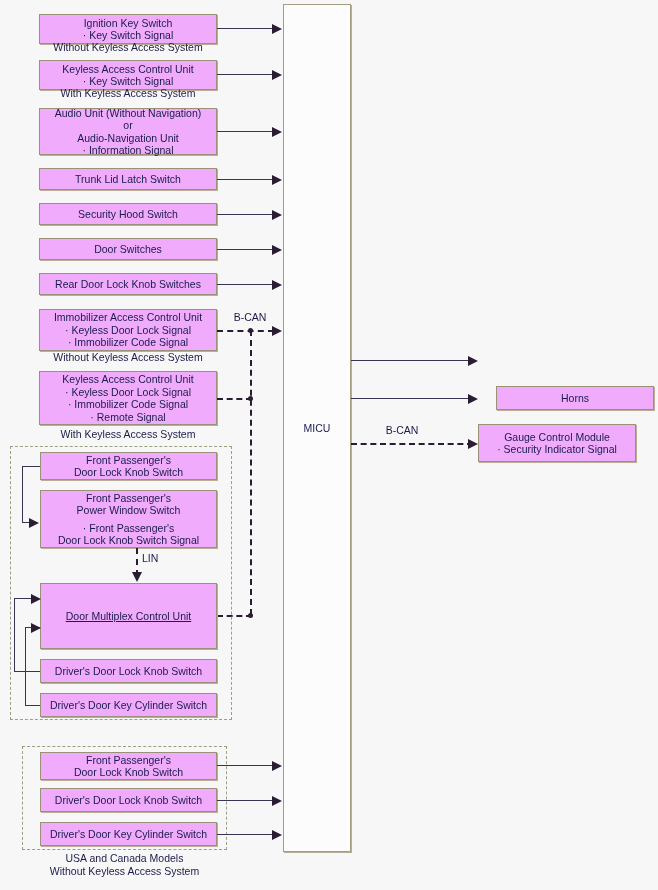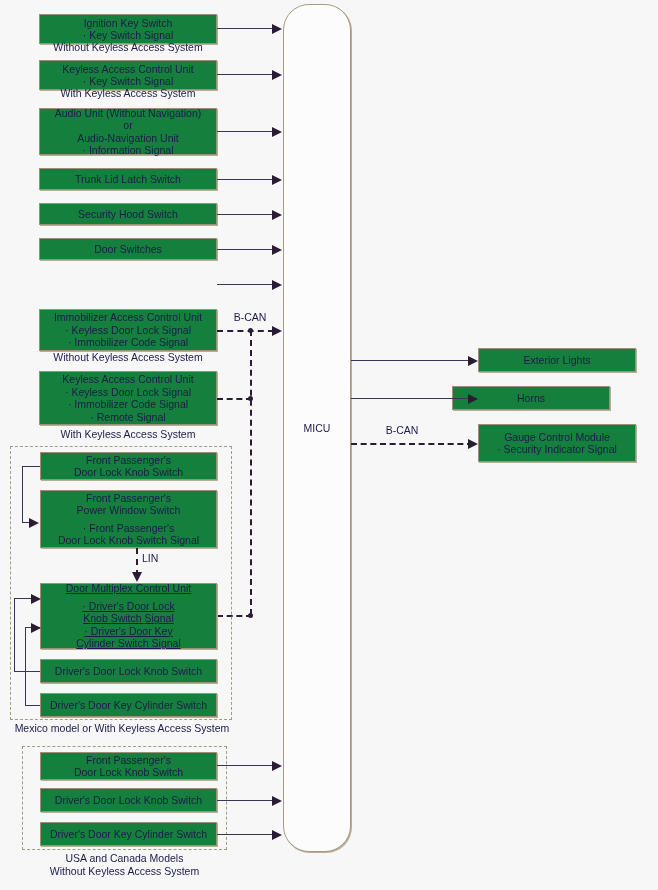--- a/index.html
+++ b/index.html
@@ -11,21 +11,21 @@
     position: relative;
     width: 658px;
     height: 890px;
     background: #f7f7f7;
     font-family: "Liberation Sans", sans-serif;
     overflow: hidden;
   }
   .box {
     position: absolute;
     box-sizing: border-box;
-    background: #15803d;
+    background: #f0abfc;
     border: 1px solid #9a9278;
     box-shadow: 1px 1px 0 0 #b7ae93;
     color: #1b1b4a;
     font-size: 10.5px;
     line-height: 12.5px;
     text-align: center;
     display: flex;
     flex-direction: column;
     align-items: center;
     justify-content: center;
@@ -111,21 +111,21 @@
     box-sizing: border-box;
     border: 1px dashed #9aa183;
     background: transparent;
   }
 </style>
 </head>
 <body>
 
 <div id="canvas">
 
-  <div class="micu" style="left:283px; top:4px; width:68px; height:848px;border-radius:26px;">
+  <div class="micu" style="left:283px; top:4px; width:68px; height:848px;">
     <span>MICU</span>
   </div>
 
   <div class="box" style="left:39px; top:14px; width:178px; height:30px;">
     <div class="lines">Ignition Key Switch</div>
     <div class="lines">· Key Switch Signal</div>
   </div>
   <div class="caption" style="left:39px; top:41px; width:178px;">Without Keyless Access System</div>
   <div class="wire-h" style="left:217px; top:28px; width:57px;"></div>
   <div class="arrow-r" style="left:272px; top:24px;"></div>
@@ -158,20 +158,23 @@
   </div>
   <div class="wire-h" style="left:217px; top:214px; width:57px;"></div>
   <div class="arrow-r" style="left:272px; top:210px;"></div>
 
   <div class="box" style="left:39px; top:238px; width:178px; height:22px;">
     <div class="lines">Door Switches</div>
   </div>
   <div class="wire-h" style="left:217px; top:249px; width:57px;"></div>
   <div class="arrow-r" style="left:272px; top:245px;"></div>
 
+  <div class="box" style="left:39px; top:273px; width:178px; height:22px;">
+    <div class="lines">Rear Door Lock Knob Switches</div>
+  </div>
   <div class="wire-h" style="left:217px; top:284px; width:57px;"></div>
   <div class="arrow-r" style="left:272px; top:280px;"></div>
 
   <div class="box" style="left:39px; top:309px; width:178px; height:42px;">
     <div class="lines">Immobilizer Access Control Unit</div>
     <div class="lines">· Keyless Door Lock Signal
 · Immobilizer Code Signal</div>
   </div>
   <div class="caption" style="left:39px; top:351px; width:178px;">Without Keyless Access System</div>
 
@@ -215,45 +218,40 @@
   <div class="wire-h" style="left:22px; top:466px; width:18px;"></div>
   <div class="wire-h" style="left:22px; top:522px; width:8px;"></div>
   <div class="arrow-r" style="left:29px; top:518px;"></div>
 
   <div class="dash-v" style="left:136px; top:548px; height:28px;"></div>
   <div class="arrow-d" style="left:132px; top:572px;"></div>
   <div class="bus-label" style="left:142px; top:552px; width:30px; text-align:left;">LIN</div>
 
   <div class="box" style="left:40px; top:583px; width:177px; height:66px;text-decoration:underline;">
     <div class="lines">Door Multiplex Control Unit</div>
-    <div class="lines" style="margin-top:5px;">· Driver's Door Lock
-Knob Switch Signal
-· Driver's Door Key
-Cylinder Switch Signal</div>
   </div>
 
   <div class="box" style="left:40px; top:659px; width:177px; height:24px;">
     <div class="lines">Driver's Door Lock Knob Switch</div>
   </div>
 
   <div class="box" style="left:40px; top:693px; width:177px; height:24px;">
     <div class="lines">Driver's Door Key Cylinder Switch</div>
   </div>
 
   <div class="wire-h" style="left:14px; top:671px; width:26px;"></div>
   <div class="wire-v" style="left:14px; top:598px; height:73px;"></div>
   <div class="wire-h" style="left:14px; top:598px; width:18px;"></div>
   <div class="arrow-r" style="left:31px; top:594px;"></div>
 
   <div class="wire-h" style="left:25px; top:705px; width:15px;"></div>
   <div class="wire-v" style="left:25px; top:627px; height:78px;"></div>
   <div class="wire-h" style="left:25px; top:627px; width:15px;"></div>
   <div class="arrow-r" style="left:31px; top:623px;"></div>
 
-  <div class="caption" style="left:6px; top:722px; width:232px;">Mexico model or With Keyless Access System</div>
 
   <div class="group-frame" style="left:22px; top:746px; width:205px; height:104px;"></div>
 
   <div class="box" style="left:40px; top:752px; width:177px; height:28px;">
     <div class="lines">Front Passenger's
 Door Lock Knob Switch</div>
   </div>
   <div class="wire-h" style="left:217px; top:765px; width:57px;"></div>
   <div class="arrow-r" style="left:272px; top:761px;"></div>
 
@@ -265,27 +263,24 @@
 
   <div class="box" style="left:40px; top:822px; width:177px; height:24px;">
     <div class="lines">Driver's Door Key Cylinder Switch</div>
   </div>
   <div class="wire-h" style="left:217px; top:834px; width:57px;"></div>
   <div class="arrow-r" style="left:272px; top:830px;"></div>
 
   <div class="caption" style="left:22px; top:852px; width:205px;">USA and Canada Models
 Without Keyless Access System</div>
 
-  <div class="box" style="left:478px; top:348px; width:158px; height:24px;">
-    <div class="lines">Exterior Lights</div>
-  </div>
   <div class="wire-h" style="left:351px; top:360px; width:122px;"></div>
   <div class="arrow-r" style="left:468px; top:356px;"></div>
 
-  <div class="box" style="left:452px; top:386px; width:158px; height:24px;">
+  <div class="box" style="left:496px; top:386px; width:158px; height:24px;">
     <div class="lines">Horns</div>
   </div>
   <div class="wire-h" style="left:351px; top:398px; width:122px;"></div>
   <div class="arrow-r" style="left:468px; top:394px;"></div>
 
   <div class="box" style="left:478px; top:424px; width:158px; height:38px;">
     <div class="lines">Gauge Control Module</div>
     <div class="lines">· Security Indicator Signal</div>
   </div>
   <div class="dash-h" style="left:351px; top:443px; width:122px;"></div>

